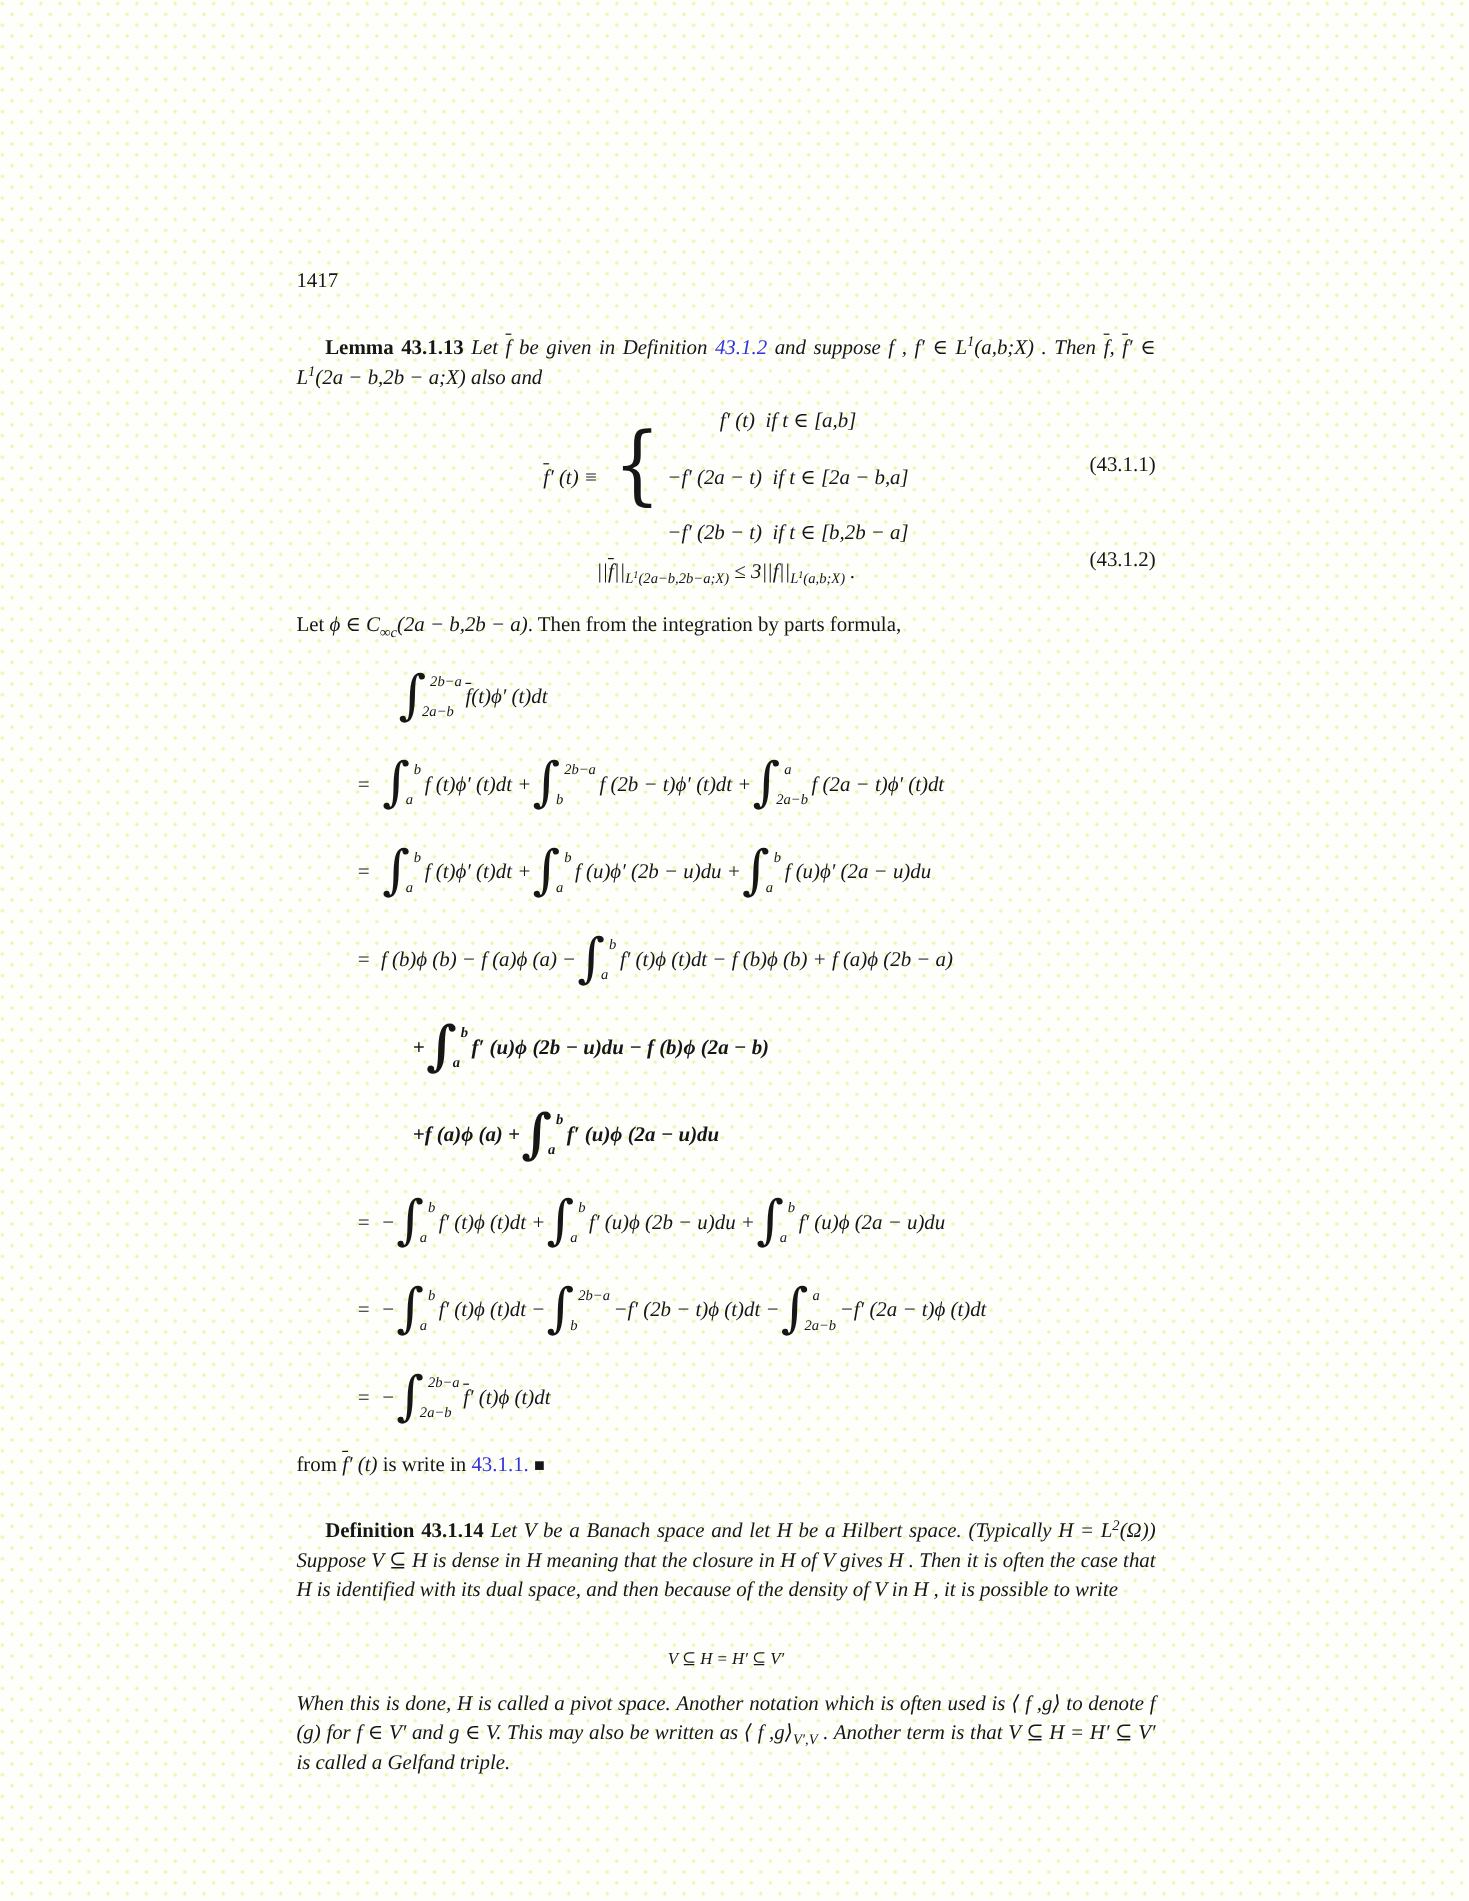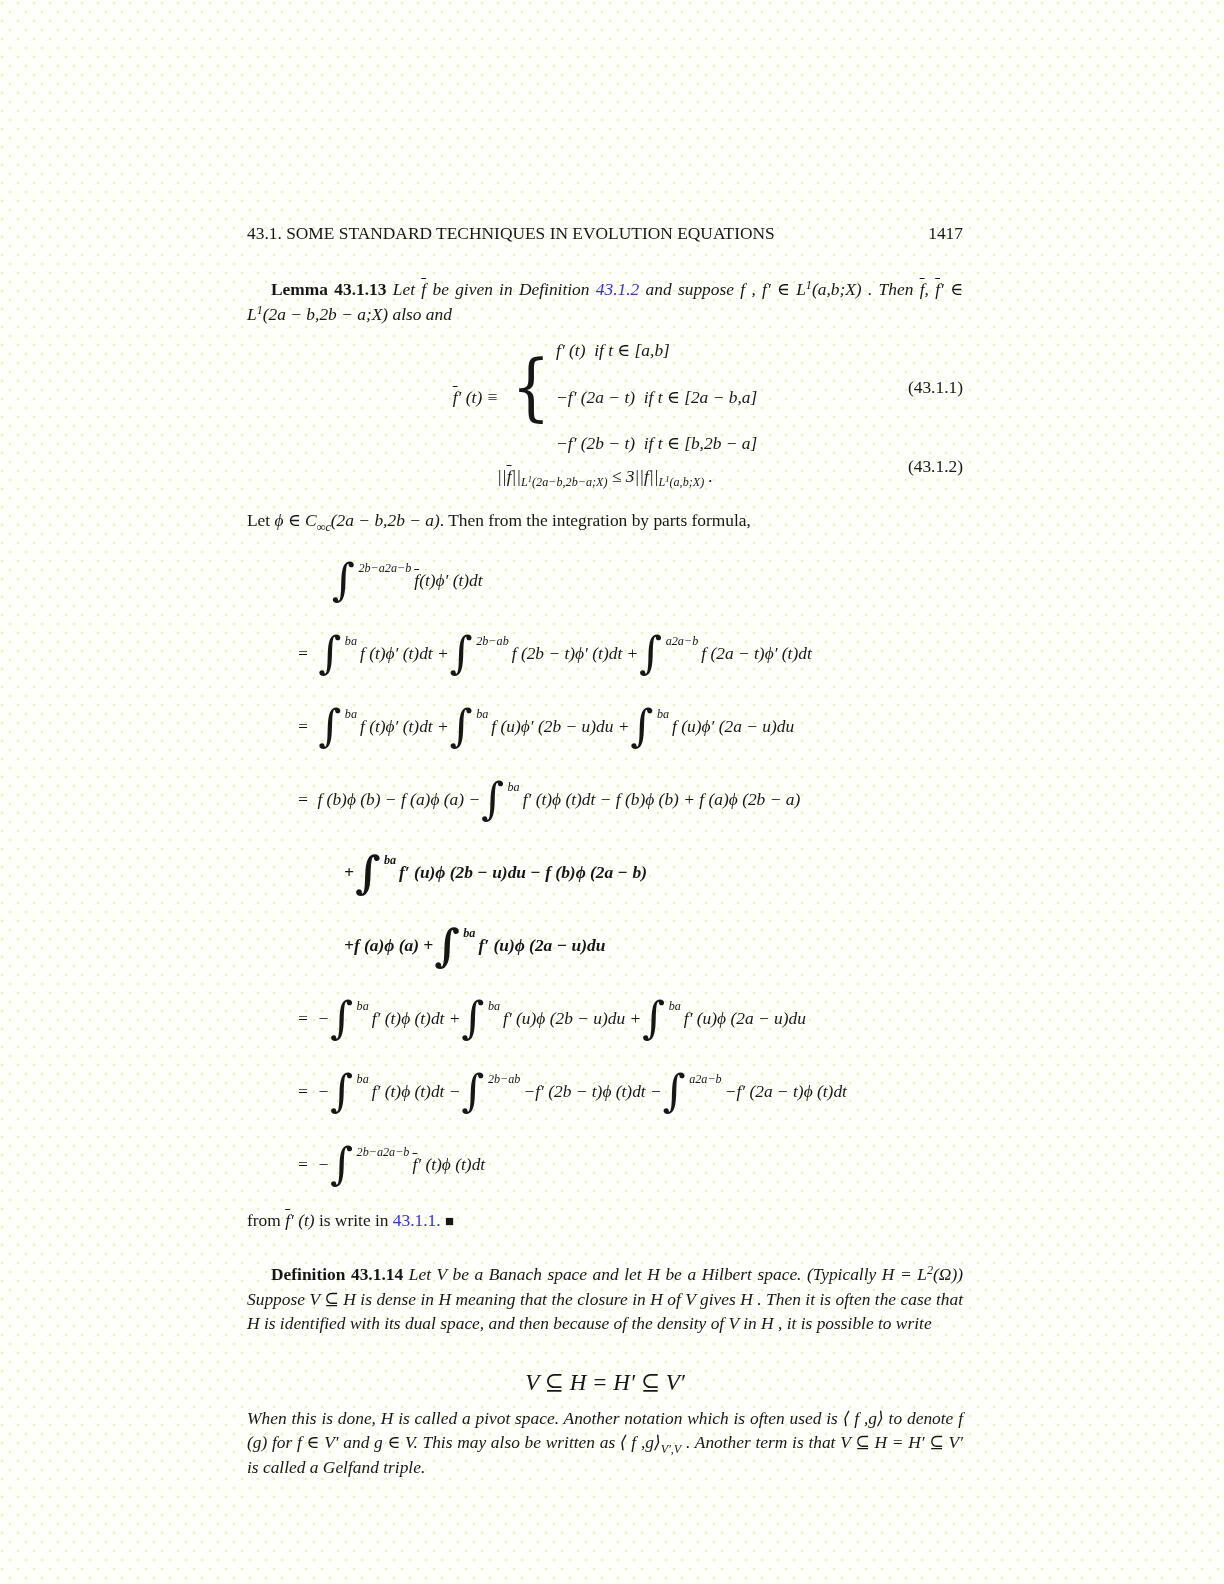--- a/index.html
+++ b/index.html
@@ -20,57 +20,56 @@
   .ref{color:var(--link,#3232d8);text-decoration:none;cursor:pointer;}
   .math,.mi{font-style:italic;margin-top:20px;}
   .mi{white-space:nowrap;}
   
   .msup{font-size:0.7em;vertical-align:0.52em;line-height:0;}
   .msub{font-size:0.7em;vertical-align:-0.38em;line-height:0;text-align:right;}
   .ol{text-decoration:overline;}
   
   .intw{display:inline-flex;align-items:center;vertical-align:middle;margin:0 3px 0 1px;}
   .ints{font-size:2.55em;line-height:1;font-style:normal;font-family:"DejaVu Serif",serif;}
-  .intw .lims{display:inline-flex;justify-content:space-between;height:3.05em;font-size:0.7em;line-height:1;margin-left:-0.28em;font-style:italic;}
+  .intw .lims{display:inline-flex;flex-direction:column;justify-content:space-between;height:3.05em;font-size:0.7em;line-height:1;margin-left:-0.28em;font-style:italic;}
   .intw .up{padding-left:0.55em;}
   
   .stk{display:inline-flex;flex-direction:column;justify-content:center;vertical-align:-0.42em;font-size:0.7em;line-height:1.05;}
   
   .lemma{margin-top:33px;}
   .proof{margin-top:15px;}
   .letphi{margin-top:23px;}
   .where{margin-top:17px;}
   .definition{margin-top:29px;}
   .closing{margin-top:19px;}
   
   .eqline{position:relative;display:flex;justify-content:center;align-items:center;}
   .eq1{margin-top:17px;height:88px;}
   .eq2{margin-top:16px;height:38px;}
-  .eq3{margin-top:23px;height:28px;font-size:23px;}
+  .eq3{margin-top:23px;height:28px;font-size:14px;}
   .eq-tag{position:absolute;right:0;top:50%;transform:translateY(-50%);font-style:normal;}
   .cases{display:inline-flex;align-items:center;margin-left:8px;}
   .brace{font-family:"DejaVu Serif",serif;font-size:72px;font-weight:300;line-height:0;display:inline-block;transform:scaleX(0.85);margin:0 2px;}
   .case-col{display:flex;flex-direction:column;}
-  .case-row{line-height:26.5px;}
+  .case-row{line-height:26.5px;text-align:center;}
   
   .deriv{margin-top:13px;}
   .drow{display:flex;align-items:center;height:53px;}
   .row-first{padding-left:84px;}
   .row-eq{padding-left:50px;}
   .row-cont{padding-left:97px;font-weight:bold;}
   .qed{font-style:normal;font-size:15px;}
 </style>
 </head>
 <body>
 
 <div class="page">
   <div class="content">
 
     <div class="running">
-      <span>43.1.  SOME STANDARD TECHNIQUES IN EVOLUTION EQUATIONS</span>
       <span>1417</span>
     </div>
 
     <p class="para lemma it">
       <b class="lbl">Lemma 43.1.13</b>
       <span class="math">Let <span class="ol">f</span> be given in Definition </span><a class="ref">43.1.2</a><span class="math"> and suppose f , f′ ∈ L<span class="msup">1</span>(a,b;X) . Then <span class="ol">f</span>, <span class="ol">f</span>′ ∈ L<span class="msup">1</span>(2a − b,2b − a;X) also and</span>
     </p>
 
     <div class="eqline eq1">
       <span class="math"><span class="ol">f</span>′ (t) ≡</span>

